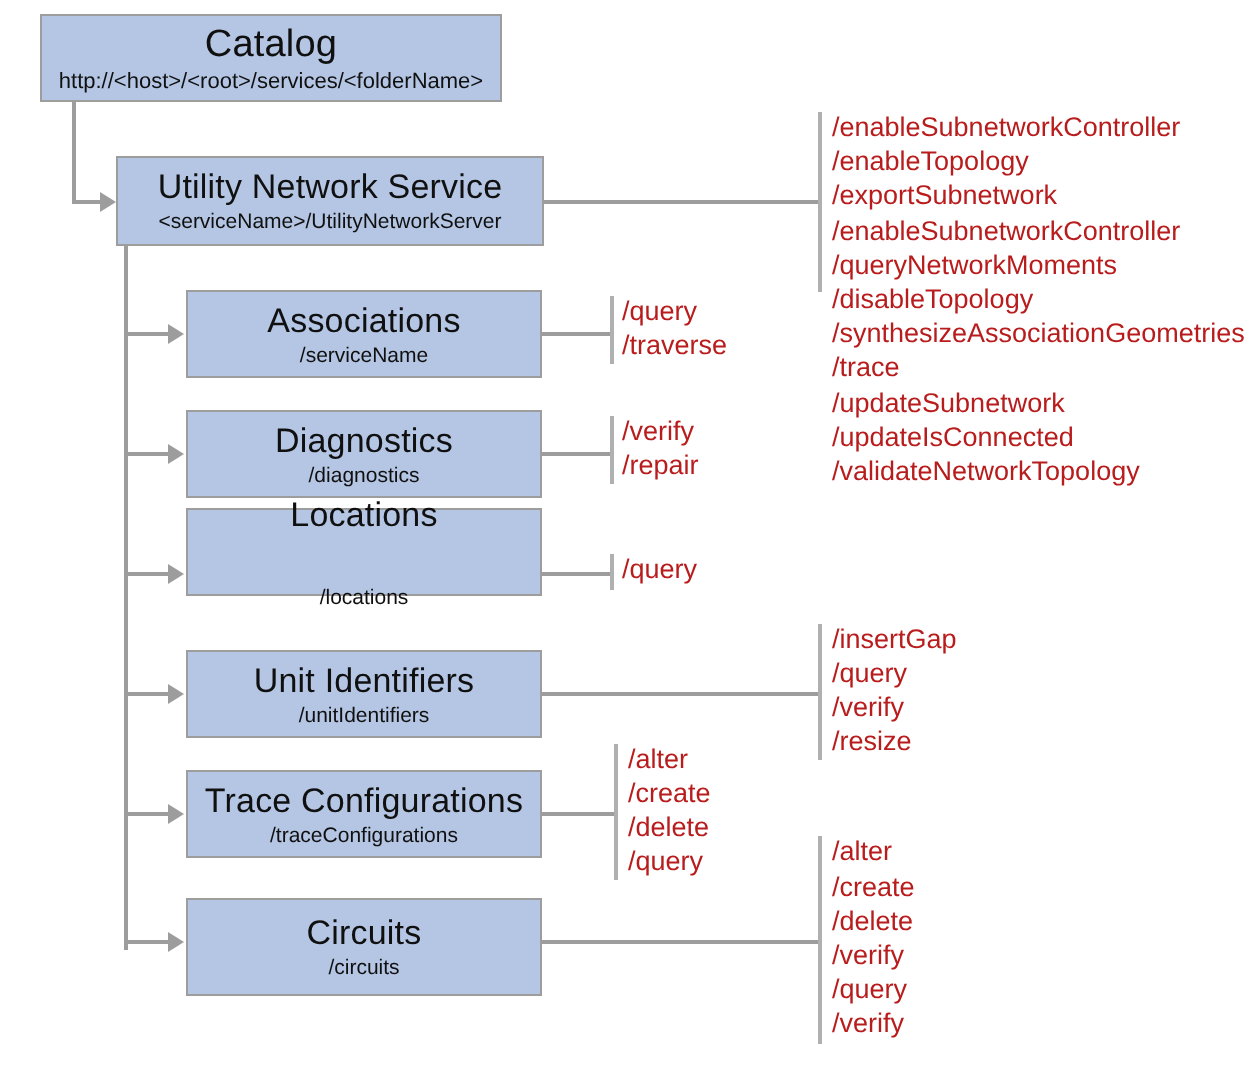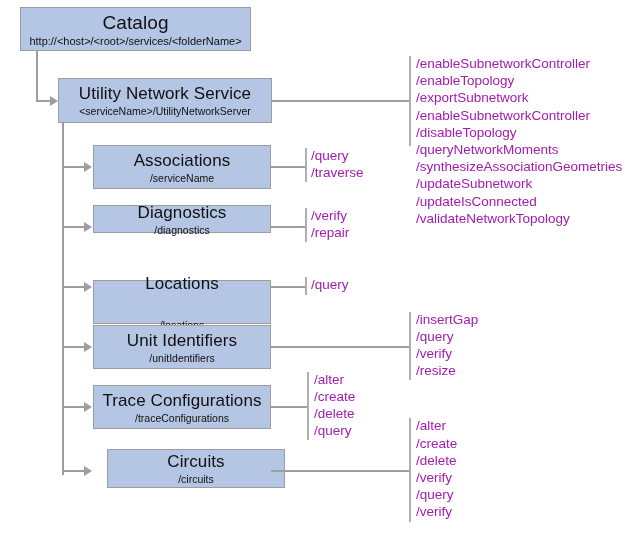--- a/index.html
+++ b/index.html
@@ -48,21 +48,21 @@
     white-space:nowrap;
   }
   #catalog .title{font-size:19px;line-height:21px;}
   #catalog .sub{font-size:11px;}
   #uns .title{font-size:17px;}
   #uns .sub{font-size:10.5px;}
 
   
   .ops{
     position:absolute;
-    color:#a21caf;
+    color:#b91c1c;
     font-size:13.5px;
     line-height:17.2px;
     white-space:nowrap;
   }
   .ops div{height:17.2px;}
 </style>
 </head>
 <body>
 
 <div id="canvas">
@@ -81,23 +81,24 @@
     <div class="sub">&lt;serviceName&gt;/UtilityNetworkServer</div>
   </div>
 
   <div class="ln h" style="left:272px;top:100px;width:137px;"></div>
   <div class="bar" style="left:409px;top:56px;height:90px;"></div>
   <div class="ops" id="ops-uns" style="left:416px;top:55px;">
       <div>/enableSubnetworkController</div>
       <div>/enableTopology</div>
       <div>/exportSubnetwork</div>
       <div>/enableSubnetworkController</div>
+      <div>/queryNetworkMoments</div>
       <div>/disableTopology</div>
-      <div>/queryNetworkMoments</div>
       <div>/synthesizeAssociationGeometries</div>
+      <div>/trace</div>
       <div>/updateSubnetwork</div>
       <div>/updateIsConnected</div>
       <div>/validateNetworkTopology</div>
     </div>
 
   <div class="ln v" style="left:62px;top:123px;height:352px;"></div>
 
   <div id="children">
       <div class="ln h" style="left: 62px; top: 166px; width: 23px;"></div>
       <div class="arrow" style="left: 84px; top: 162px;"></div>
@@ -106,33 +107,33 @@
         <div class="sub">/serviceName</div>
       </div>
       <div class="ln h" style="left: 271px; top: 166px; width: 34px;"></div>
       <div class="bar" style="left: 305px; top: 147.8px; height: 34.4px;"></div>
       <div class="ops" style="left: 311px; top: 146.8px;">
         <div>/query</div>
         <div>/traverse</div>
       </div>
       <div class="ln h" style="left: 62px; top: 226px; width: 23px;"></div>
       <div class="arrow" style="left: 84px; top: 222px;"></div>
-      <div class="node" style="left: 93px; top: 205px; width: 178px; height: 28px;">
+      <div class="node" style="left: 93px; top: 205px; width: 178px; height: 44px;">
         <div class="title">Diagnostics</div>
         <div class="sub">/diagnostics</div>
       </div>
       <div class="ln h" style="left: 271px; top: 226px; width: 34px;"></div>
       <div class="bar" style="left: 305px; top: 207.8px; height: 34.4px;"></div>
       <div class="ops" style="left: 311px; top: 206.8px;">
         <div>/verify</div>
         <div>/repair</div>
       </div>
       <div class="ln h" style="left: 62px; top: 286px; width: 23px;"></div>
       <div class="arrow" style="left: 84px; top: 282px;"></div>
-      <div class="node" style="left: 93px; top: 280px; width: 178px; height: 44px; gap: 24px;">
+      <div class="node" style="left: 93px; top: 254px; width: 178px; height: 44px; gap: 24px;">
         <div class="title">Locations</div>
         <div class="sub">/locations</div>
       </div>
       <div class="ln h" style="left: 271px; top: 286px; width: 34px;"></div>
       <div class="bar" style="left: 305px; top: 277.4px; height: 17.2px;"></div>
       <div class="ops" style="left: 311px; top: 276.4px;">
         <div>/query</div>
       </div>
       <div class="ln h" style="left: 62px; top: 346px; width: 23px;"></div>
       <div class="arrow" style="left: 84px; top: 342px;"></div>
@@ -157,21 +158,21 @@
       <div class="ln h" style="left: 271px; top: 406px; width: 36px;"></div>
       <div class="bar" style="left: 307px; top: 371.6px; height: 68.8px;"></div>
       <div class="ops" style="left: 314px; top: 370.6px;">
         <div>/alter</div>
         <div>/create</div>
         <div>/delete</div>
         <div>/query</div>
       </div>
       <div class="ln h" style="left: 62px; top: 470px; width: 23px;"></div>
       <div class="arrow" style="left: 84px; top: 466px;"></div>
-      <div class="node" style="left: 93px; top: 449px; width: 178px; height: 39px; margin-left: 14px;">
+      <div class="node" style="left: 93px; top: 449px; width: 178px; height: 49px;">
         <div class="title">Circuits</div>
         <div class="sub">/circuits</div>
       </div>
       <div class="ln h" style="left: 271px; top: 470px; width: 138px;"></div>
       <div class="bar" style="left: 409px; top: 418.4px; height: 103.2px;"></div>
       <div class="ops" style="left: 416px; top: 417.4px;">
         <div>/alter</div>
         <div>/create</div>
         <div>/delete</div>
         <div>/verify</div>

